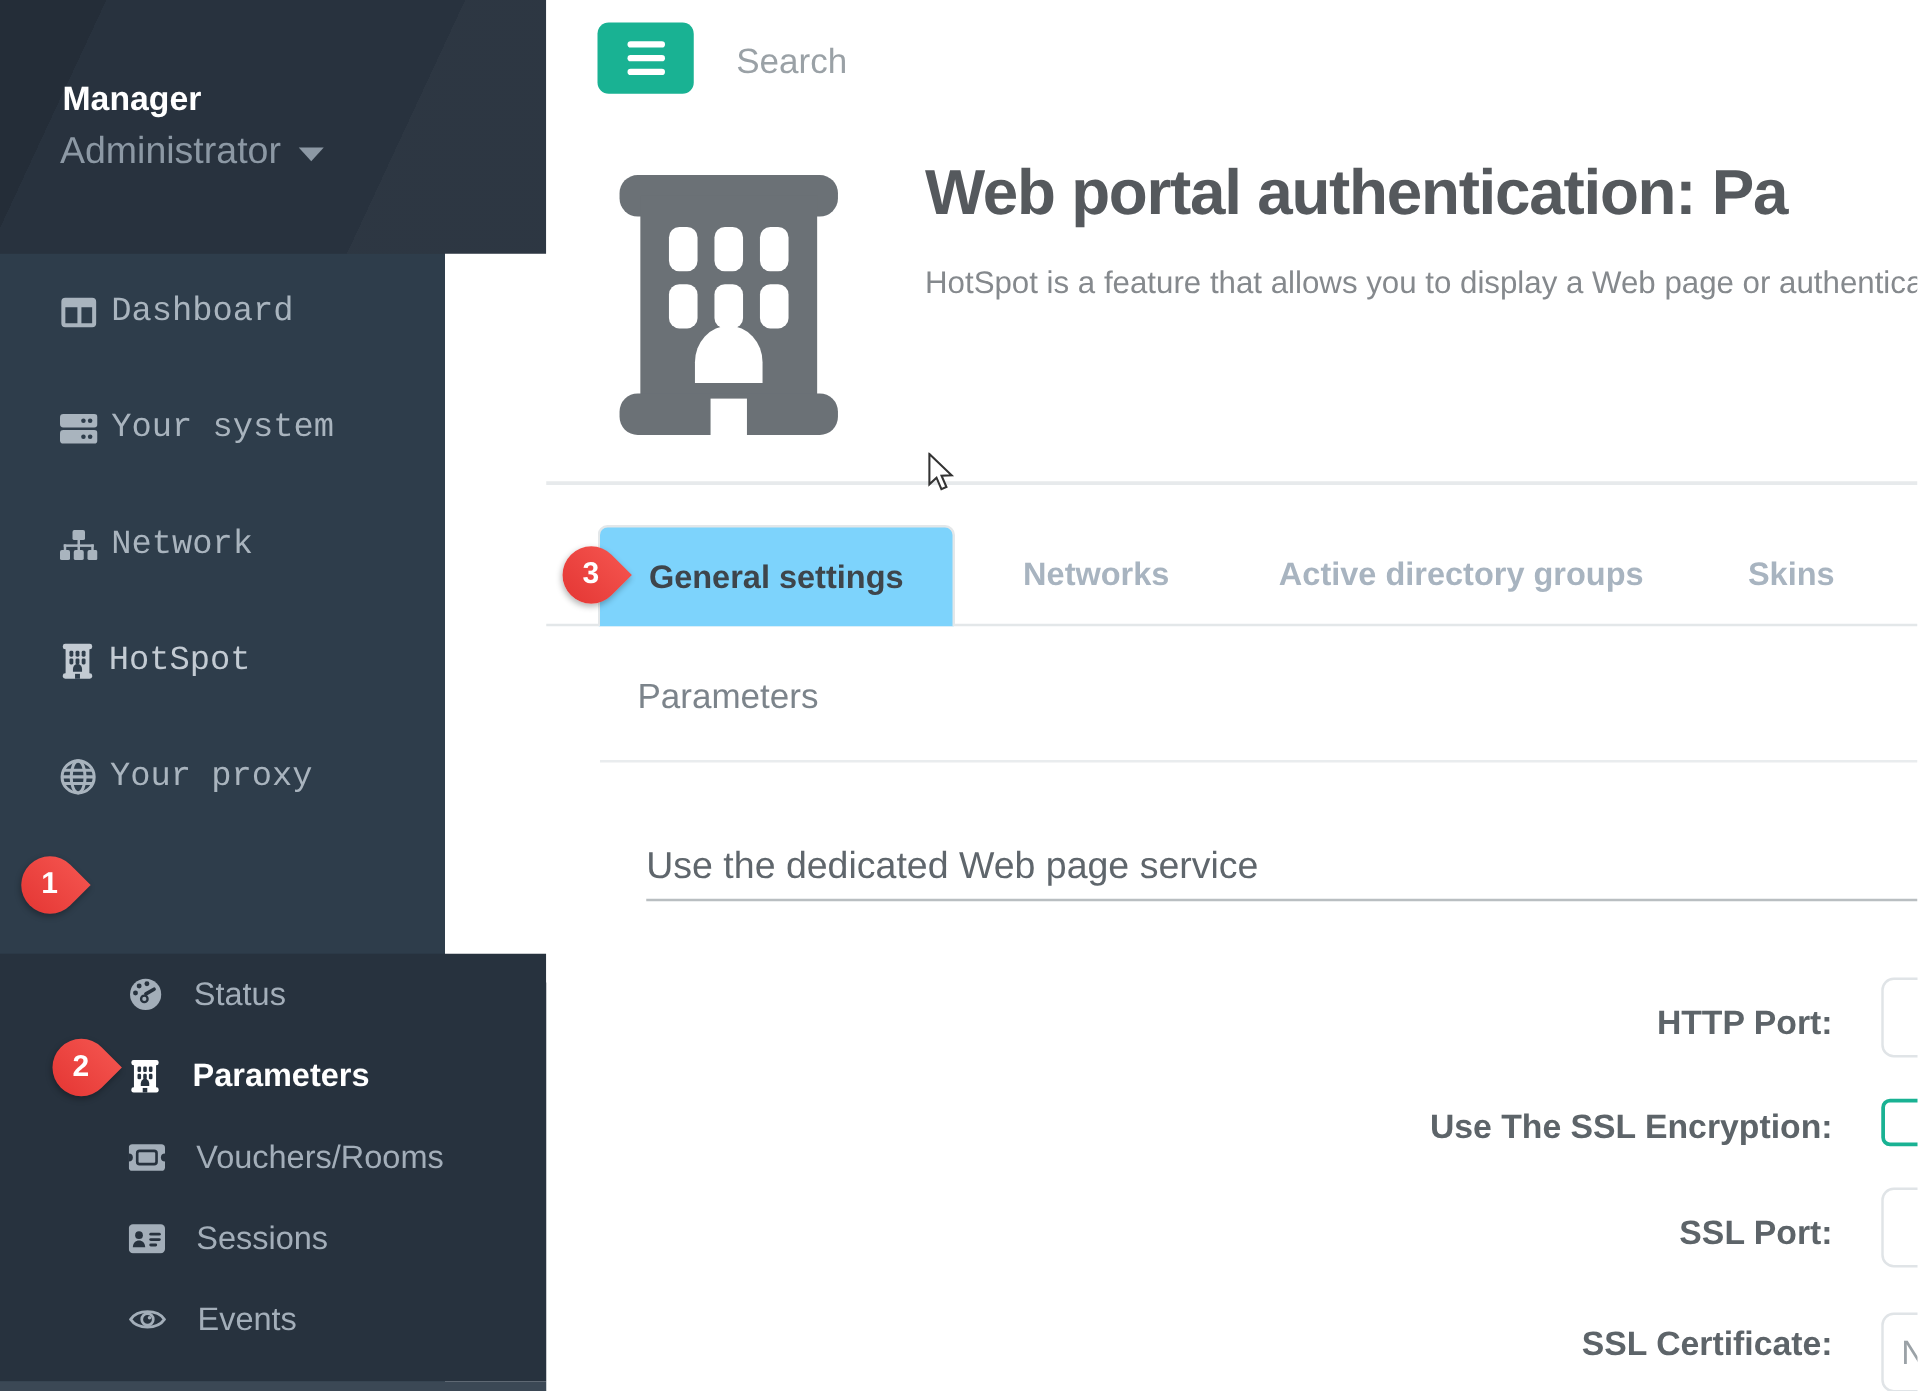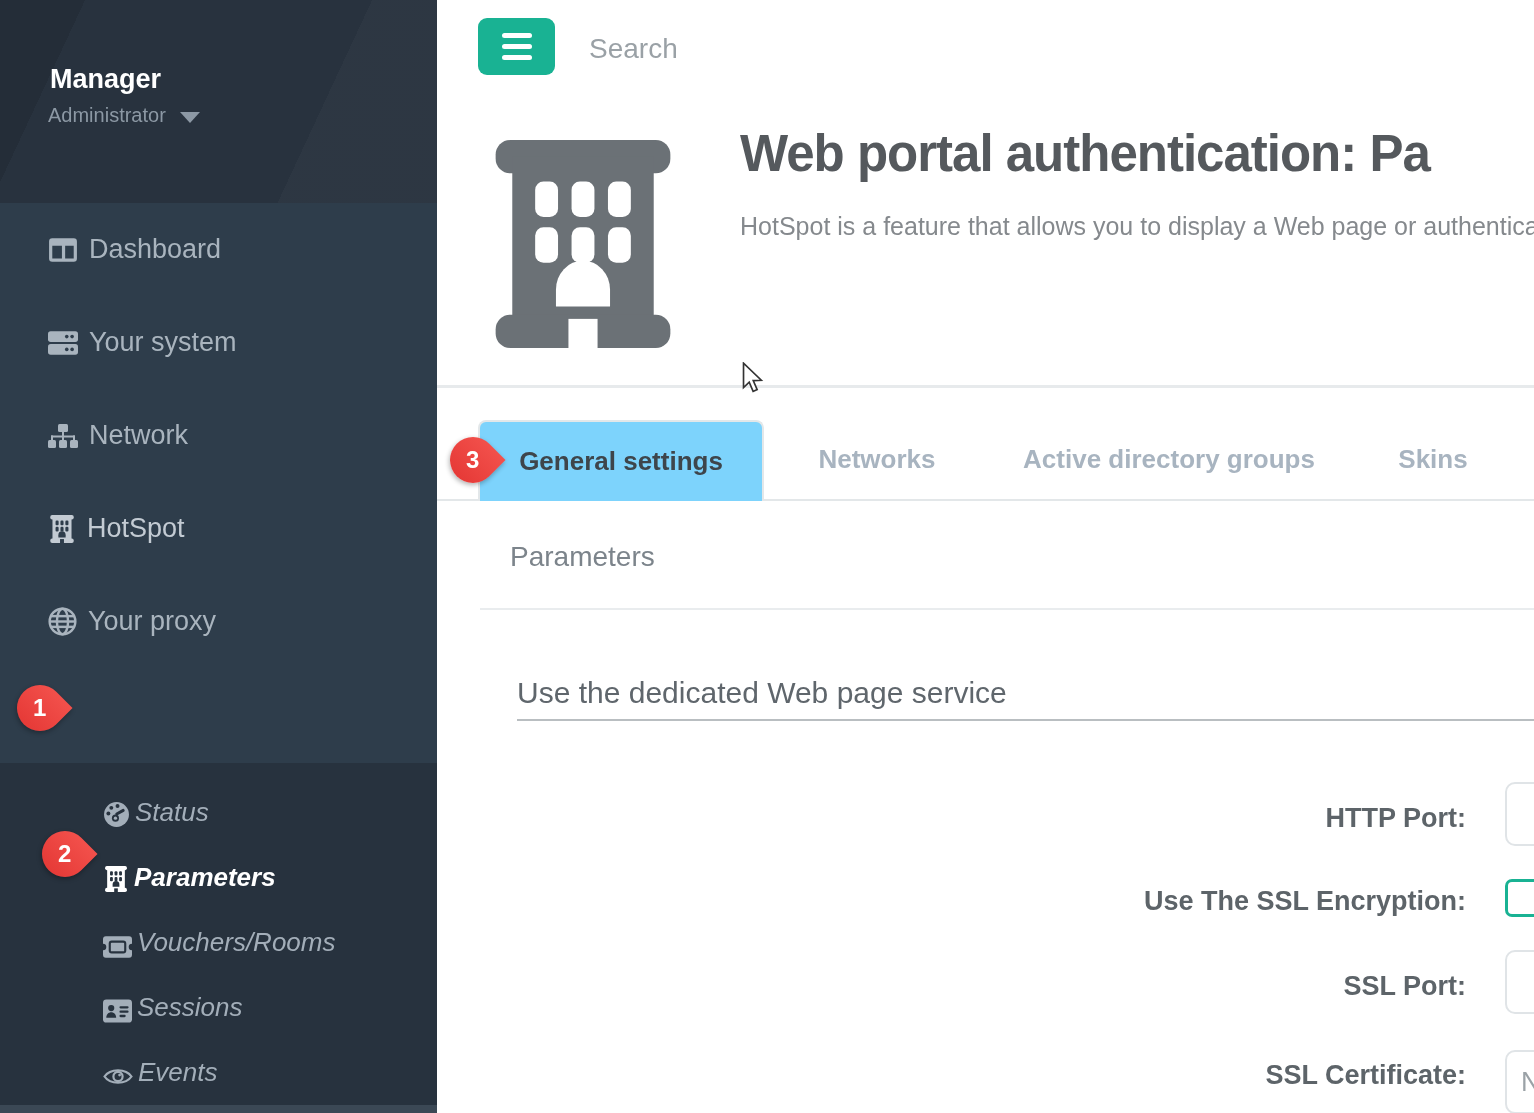--- a/index.html
+++ b/index.html
@@ -9,39 +9,39 @@
     --sidebar-header-bg:#28323e;
     --submenu-bg:#27323e;
   }
   *{box-sizing:border-box;}
   html,body{margin:0;padding:0;}
   body{
     width:1534px;height:1113px;overflow:hidden;position:relative;
     background:#fff;font-family:"Liberation Sans",sans-serif;
   }
   
-  .sidebar{position:absolute;left:0;top:0;width:437px;height:1113px;background:var(--sidebar-bg,#2e3d4b);padding-left:15px;}
+  .sidebar{position:absolute;left:0;top:0;width:356px;height:1113px;background:var(--sidebar-bg,#2e3d4b);padding-left:15px;}
   .sb-header{
     position:absolute;top:0;left:0;width:437px;height:203px;
     background-image:linear-gradient(295deg, rgba(255,255,255,.025) 0 30%, transparent 30%),
                      linear-gradient(115deg, rgba(0,0,0,.10) 0 16%, transparent 16%);
     background-color:var(--sidebar-header-bg,#28323e);
   }
   .user-name{position:absolute;left:50px;top:64px;font-size:27px;font-weight:700;color:#fff;}
-  .user-role{position:absolute;left:48px;top:104px;font-size:20px;color:#8c98a4;cursor:pointer;display:flex;align-items:center;}
+  .user-role{position:absolute;left:48px;top:104px;font-size:30px;color:#8c98a4;cursor:pointer;display:flex;align-items:center;}
   .caret{display:inline-block;width:0;height:0;margin-left:14px;margin-top:4px;
     border-left:10px solid transparent;border-right:10px solid transparent;border-top:11px solid #8c98a4;}
-  .nav{position:absolute;top:203px;left:0;width:437px;}
+  .nav{position:absolute;top:203px;left:0;width:437px;font-family:Liberation Mono, monospace;}
   .nav-item{height:93px;display:flex;align-items:center;padding-left:48px;gap:11px;
     color:#a9b4be;font-size:27px;cursor:pointer;}
   .nav-item svg{flex:0 0 auto;}
   .nav-item.hotspot{color:#c3cbd3;position:relative;}
   .submenu{position:absolute;top:763px;left:0;width:437px;height:342px;background:var(--submenu-bg,#27323e);}
-  .sub-item{height:65px;display:flex;align-items:flex-end;padding-left:103px;gap:5px;
-    color:#a3aeb9;font-size:26px;cursor:pointer;font-style:italic;}
+  .sub-item{height:65px;display:flex;align-items:center;padding-left:103px;gap:25px;
+    color:#a3aeb9;font-size:26px;cursor:pointer;}
   .sub-item.active{color:#ffffff;font-weight:700;}
   .sb-footer{position:absolute;bottom:0;left:0;width:437px;height:8px;background:#3b4855;}
   
   .main{position:absolute;left:437px;top:0;width:1097px;height:786px;background:#fff;}
   .menu-btn{position:absolute;left:41px;top:18px;width:77px;height:57px;border-radius:9px;
     background:var(--accent-green,#19b293);display:flex;flex-direction:column;align-items:center;justify-content:center;gap:6px;cursor:pointer;}
   .menu-btn .bar{width:30px;height:5px;background:#fff;border-radius:3px;}
   .search-input{position:absolute;left:150px;top:28px;width:420px;height:42px;border:none;outline:none;
     font-size:28px;color:#555;background:transparent;font-family:"Liberation Sans",sans-serif;}
   .search-input::placeholder{color:#9aa1a6;opacity:1;}

